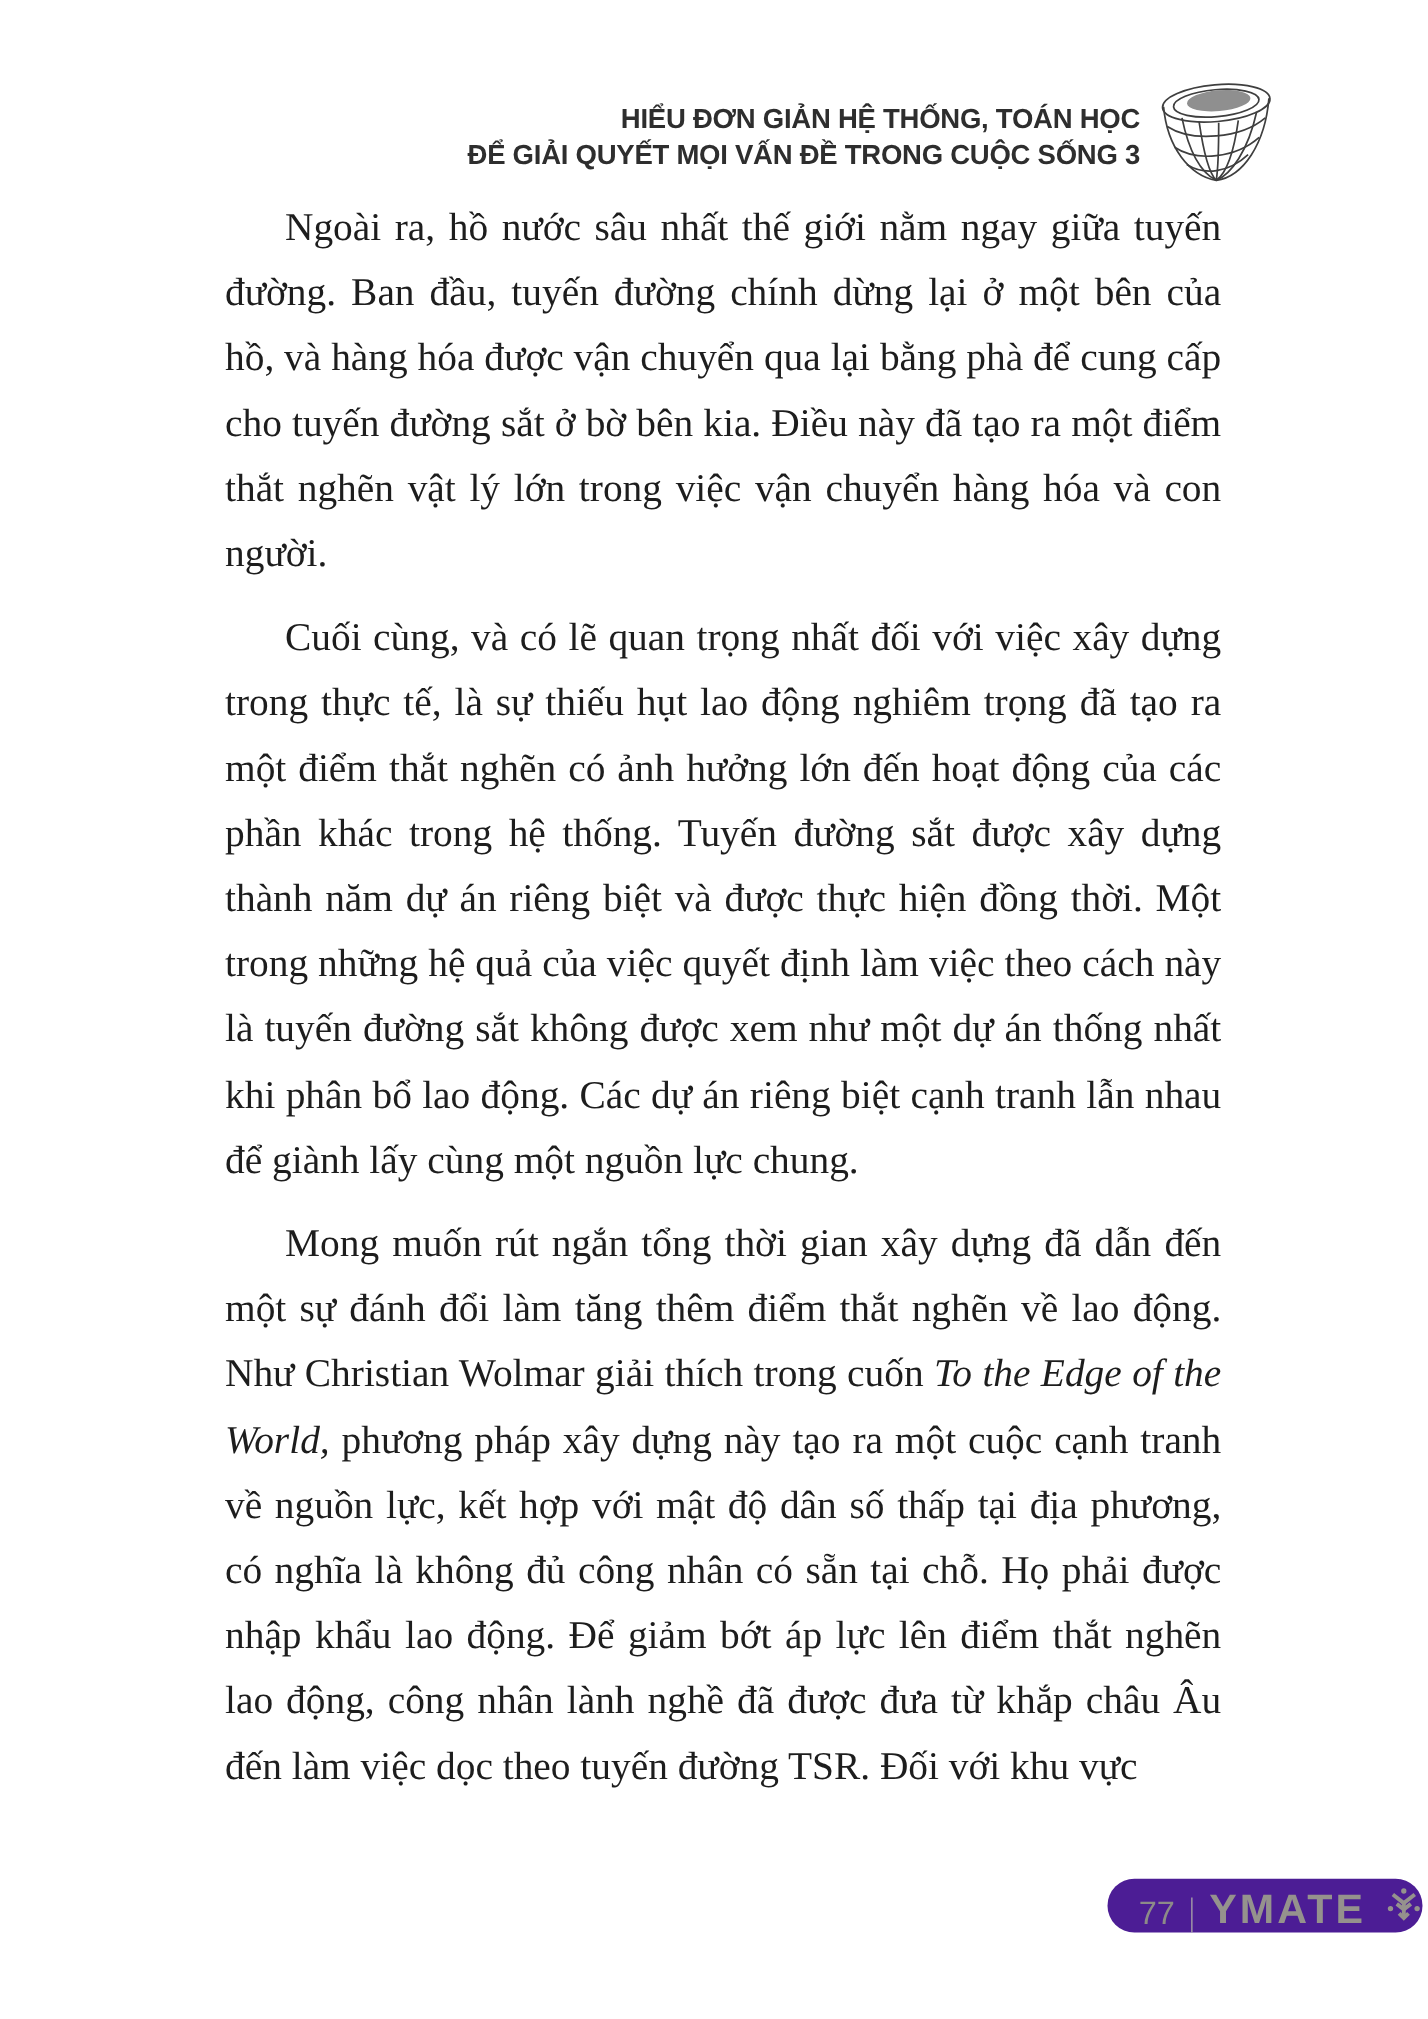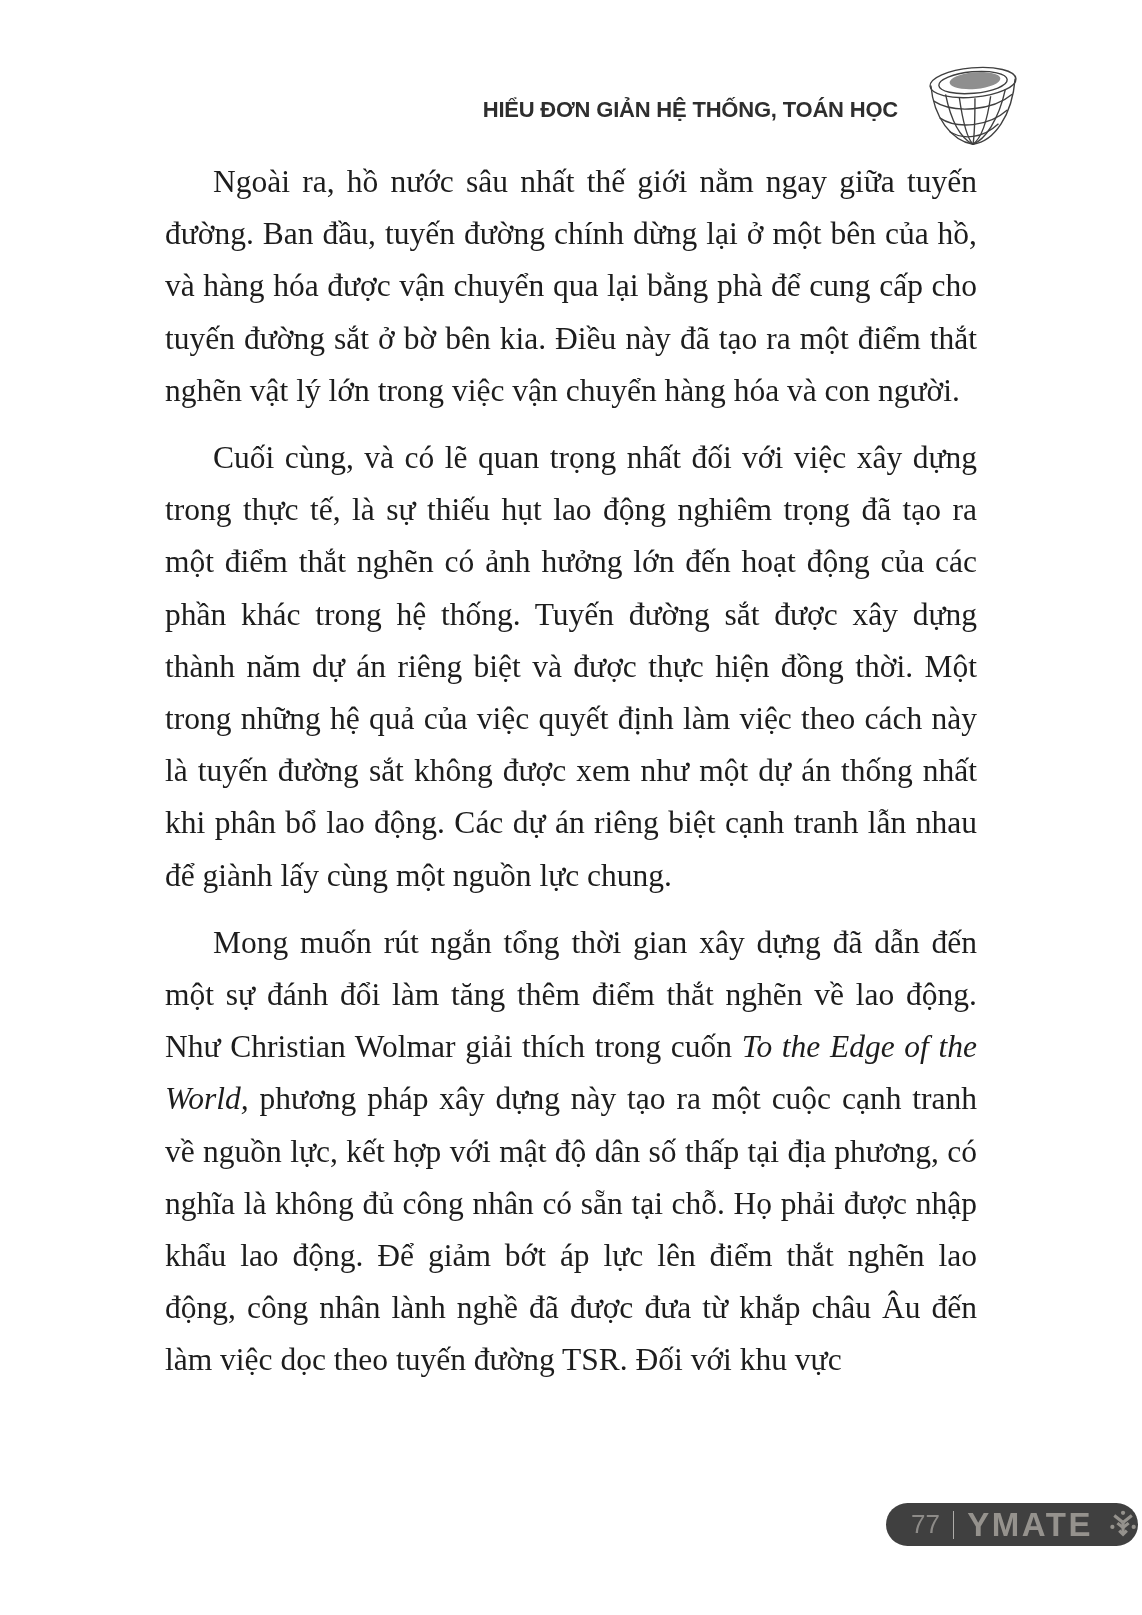--- a/index.html
+++ b/index.html
@@ -1,50 +1,51 @@
 <!DOCTYPE html>
 <html><head>
 <meta charset="utf-8">
 <style>
   html,body{margin:0;padding:0;}
   body{width:1142px;height:1615px;background:#ffffff;font-family:"Liberation Serif","DejaVu Serif",serif;}
   .page{position:relative;width:1142px;height:1615px;background:#ffffff;overflow:hidden;}
 
   
-  .page-header{position:absolute;top:60px;right:120px;display:flex;align-items:center;gap:26px;}
+  .page-header{position:absolute;top:60px;right:120px;display:flex;align-items:center;gap:12px;}
   .header-title{text-align:right;font-family:"Liberation Sans","DejaVu Sans",sans-serif;
     font-weight:700;color:#2e2e2e;letter-spacing:-0.2px;}
   .ht-line{font-size:22px;line-height:29px;white-space:nowrap;}
   .globe{display:block;width:98px;height:98px;}
   .globe svg{display:block;width:100%;height:100%;}
 
   
   .body-text{position:absolute;left:165px;top:156px;width:812px;color:#1d1d1d;}
-  .para{margin:0 0 15px 0;font-size:31.5px;line-height:52.2px;text-align:justify;text-indent:48px;}
+  .para{margin:0 0 15px 15px;font-size:31.5px;line-height:52.2px;text-align:justify;text-indent:48px;}
   .para em{font-style:italic;}
 
   
   .page-footer{position:absolute;left:0;top:0;width:100%;height:100%;pointer-events:none;}
-  .footer-pill{position:absolute;left:886px;top:1503px;width:252px;height:43px;background:#404040;
-    border-radius:22px;display:flex;align-items:center;box-sizing:border-box;padding-left:25px;gap:13px;}
+  .footer-pill{position:absolute;left:886px;top:1503px;width:252px;height:43px;background:#4c1d95;
+    border-radius:22px;display:flex;align-items:flex-end;box-sizing:border-box;padding-left:25px;gap:13px;}
   .page-num{font-family:"Liberation Sans","DejaVu Sans",sans-serif;font-size:26px;color:#8d8b88;}
   .fdiv{width:2px;height:28px;background:#aeaca9;}
   .brand{font-family:"Liberation Sans","DejaVu Sans",sans-serif;font-weight:700;font-size:33px;
     letter-spacing:2.5px;color:#95928d;}
   .brand-logo{display:block;width:42px;height:42px;margin-left:2px;}
   .brand-logo svg{display:block;width:100%;height:100%;}
 </style>
 </head>
 <body>
 
 <div class="page">
 
   <header class="page-header">
     <div class="header-title">
       <div class="ht-line">HIỂU ĐƠN GIẢN HỆ THỐNG, TOÁN HỌC</div>
+      <div class="ht-line">ĐỂ GIẢI QUYẾT MỌI VẤN ĐỀ TRONG CUỘC SỐNG 3</div>
     </div>
     <span class="globe">
       <svg viewBox="0 0 100 96" xmlns="http://www.w3.org/2000/svg">
         <g stroke="#3f3f3f" fill="none" stroke-width="1.4">
           <ellipse cx="50" cy="21" rx="44" ry="15" transform="rotate(-5 50 21)"></ellipse>
           <ellipse cx="50" cy="21" rx="35" ry="11" transform="rotate(-5 50 21)"></ellipse>
           <path d="M7 24 C10 57 28 80 50 84 C72 81 90 54 93 17"></path>
           <path d="M10 40 C30 53 70 50 90 33"></path>
           <path d="M16 57 C34 69 66 66 85 49"></path>
           <path d="M26 71 C40 80 60 78 76 63"></path>

